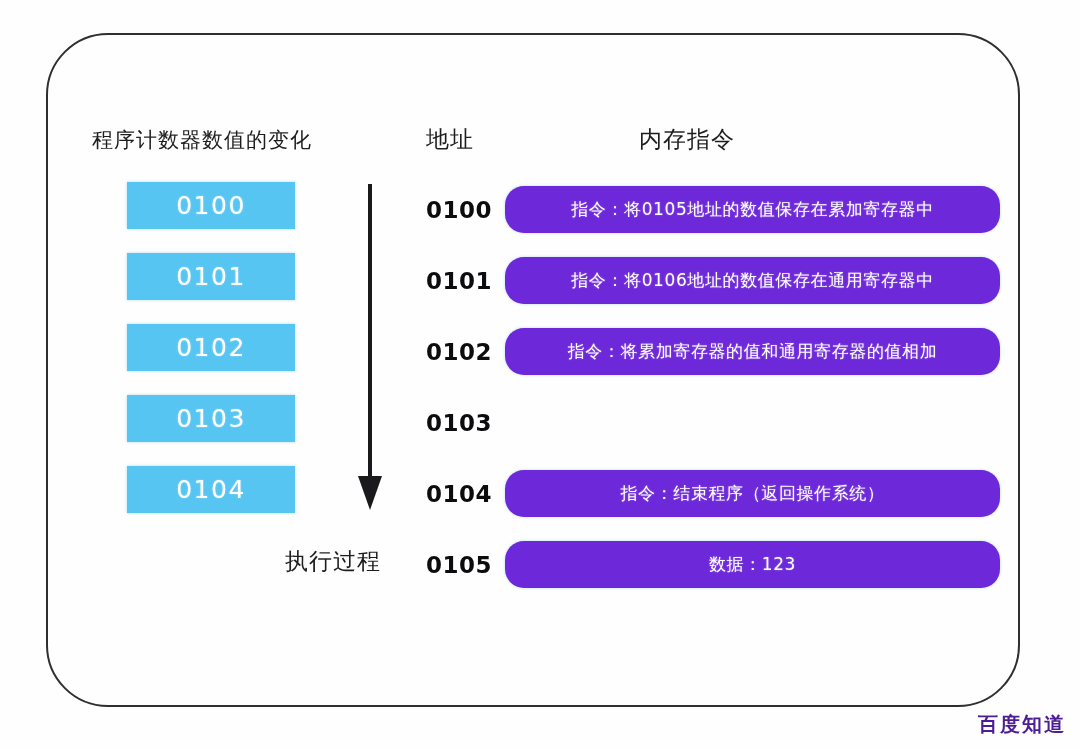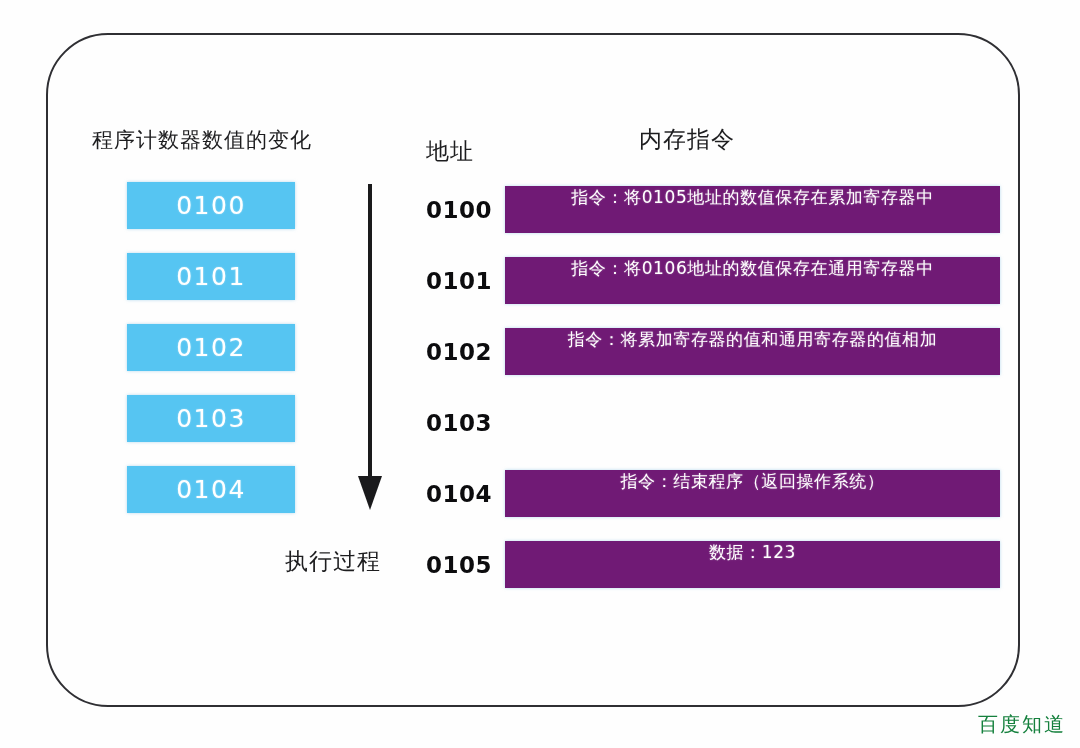--- a/index.html
+++ b/index.html
@@ -32,21 +32,21 @@
   
   .col-header {
     position: absolute;
     color: #1d1d1f;
     font-size: 21px;
     letter-spacing: 1px;
     white-space: nowrap;
     font-family: Liberation Sans, sans-serif;
   }
   #header-pc      { left: 92px;  top: 126px; }
-  #header-address { left: 426px; top: 124px; font-size: 23px; margin-top: 12px; }
+  #header-address { left: 426px; top: 124px; font-size: 23px; }
   #header-memory  { left: 639px; top: 124px; font-size: 23px; }
 
   
   #pc-column {
     position: absolute;
     left: 127px;
     top: 182px;
     width: 168px;
   }
   .pc-box {
@@ -103,43 +103,44 @@
     flex: 0 0 79px;
     font-size: 23px;
     font-weight: bold;
     color: #0c0c0e;
     letter-spacing: 0.5px;
     font-family: "DejaVu Sans", "Liberation Sans", sans-serif;
   }
   .mem-bar {
     flex: 1 1 auto;
     height: 47px;
-    background: #701a75;
+    background: #6d28d9;
     display: flex;
-    align-items: flex-start;
+    align-items: center;
     justify-content: center;
     box-shadow: 0 0 3px rgba(120,190,225,0.55);
+    border-radius: 19px;
   }
   .mem-bar-text {
     color: #ffffff;
     font-size: 17px;
     letter-spacing: 0.6px;
     white-space: nowrap;
     font-family: "DejaVu Sans", "Liberation Sans", sans-serif;
     text-shadow: 0 0 2px rgba(255,255,255,0.35);
   }
 
   
   #watermark {
     position: absolute;
     right: 14px;
     bottom: 10px;
     font-size: 20px;
-    font-weight: normal;
-    color: #15803d;
+    font-weight: bold;
+    color: #4c1d95;
     letter-spacing: 2px;
     font-family: "DejaVu Sans", "Liberation Sans", sans-serif;
     text-shadow: 0 1px 0 rgba(255,255,255,0.6);
   }
 </style>
 </head>
 <body>
 
 <div id="diagram-frame"></div>
 

